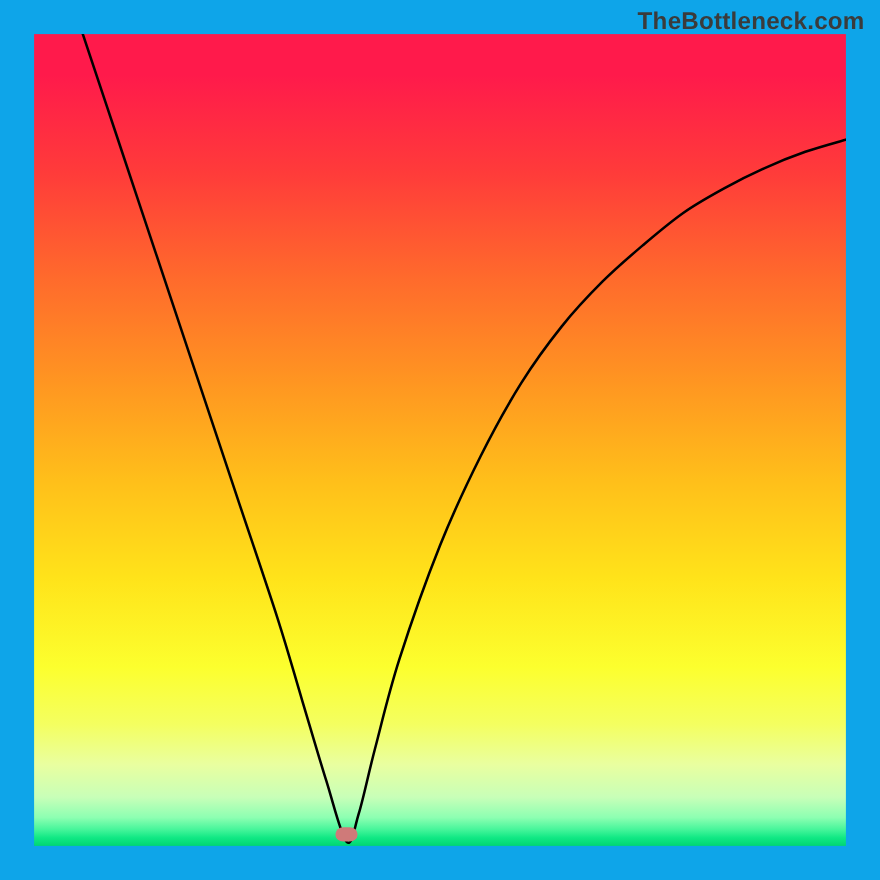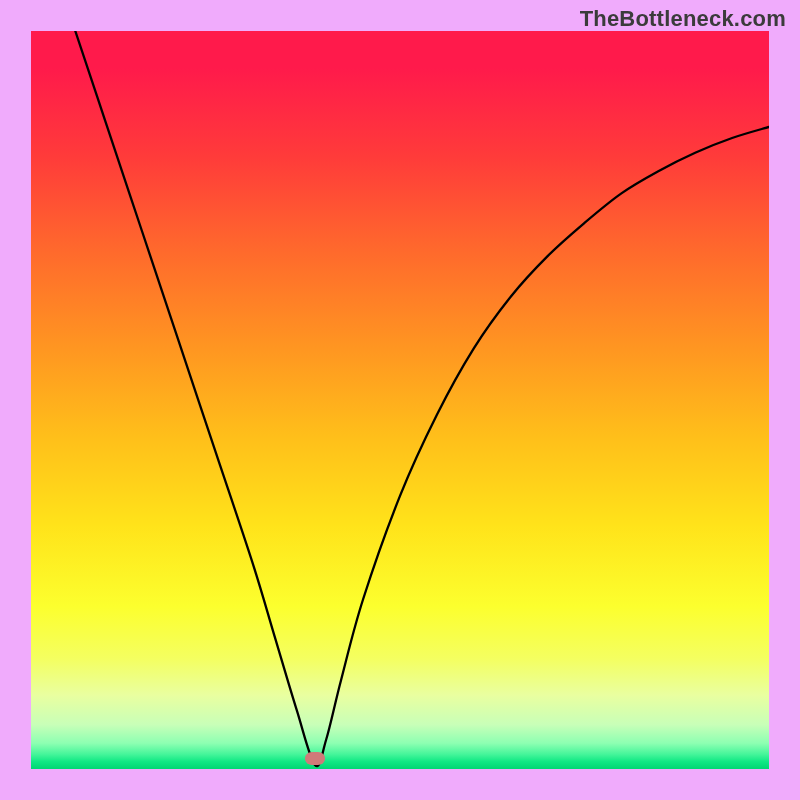--- a/index.html
+++ b/index.html
@@ -8,21 +8,21 @@
     width: 800px;
     height: 800px;
     background: #000;
     overflow: hidden;
     font-family: Arial, Helvetica, sans-serif;
   }
   .frame {
     position: relative;
     width: 800px;
     height: 800px;
-    background: #f0abfc;
+    background: #0ea5e9;
   }
   .watermark {
     position: absolute;
     top: 6px;
     right: 14px;
     color: #3b3b3b;
     font-size: 22px;
     font-weight: 600;
     letter-spacing: 0.2px;
     user-select: none;

